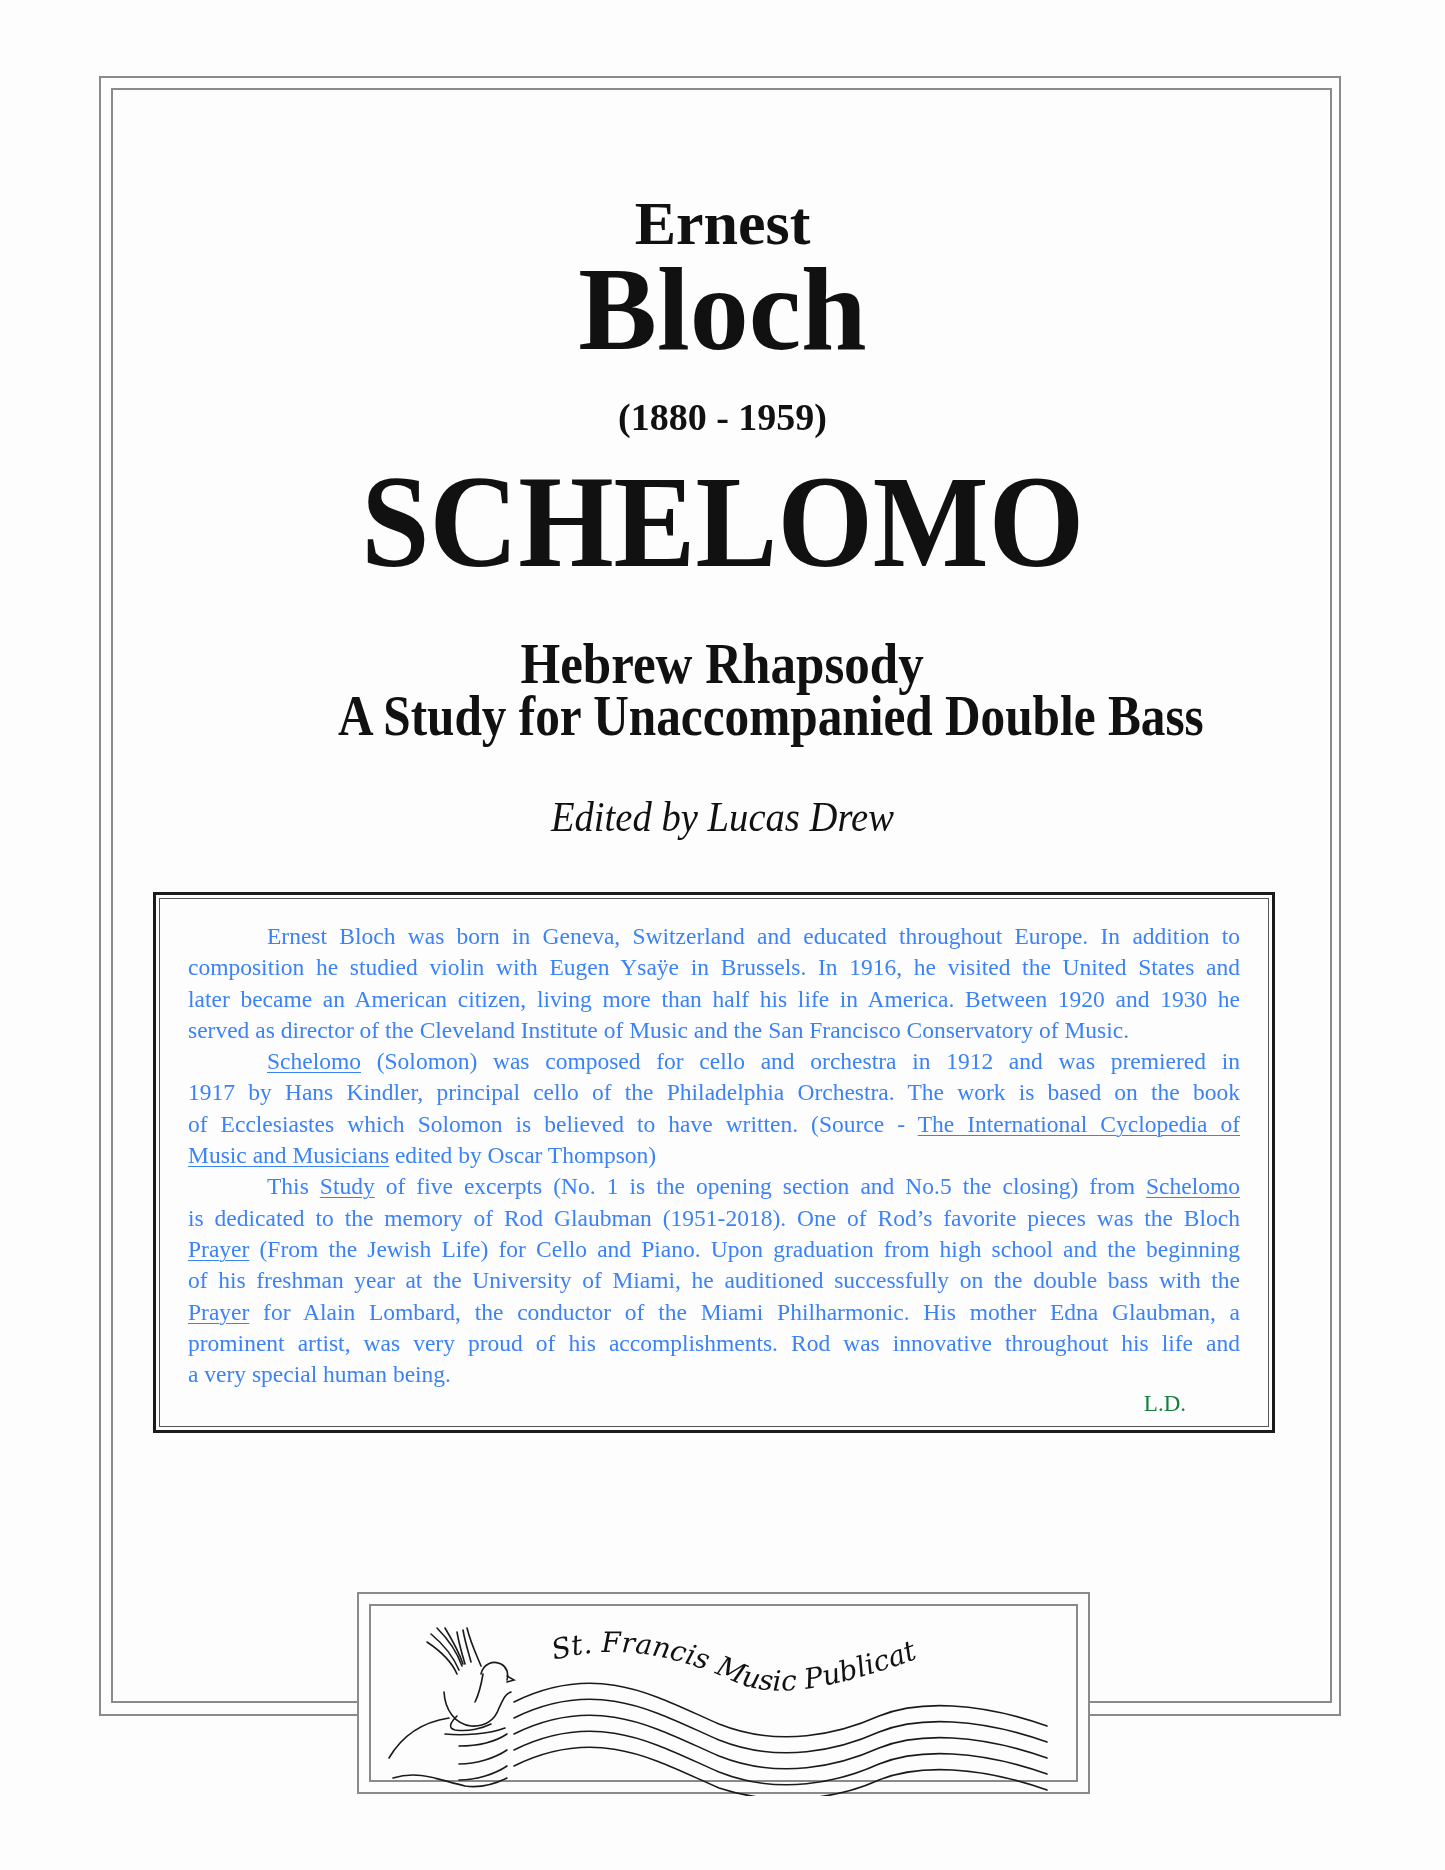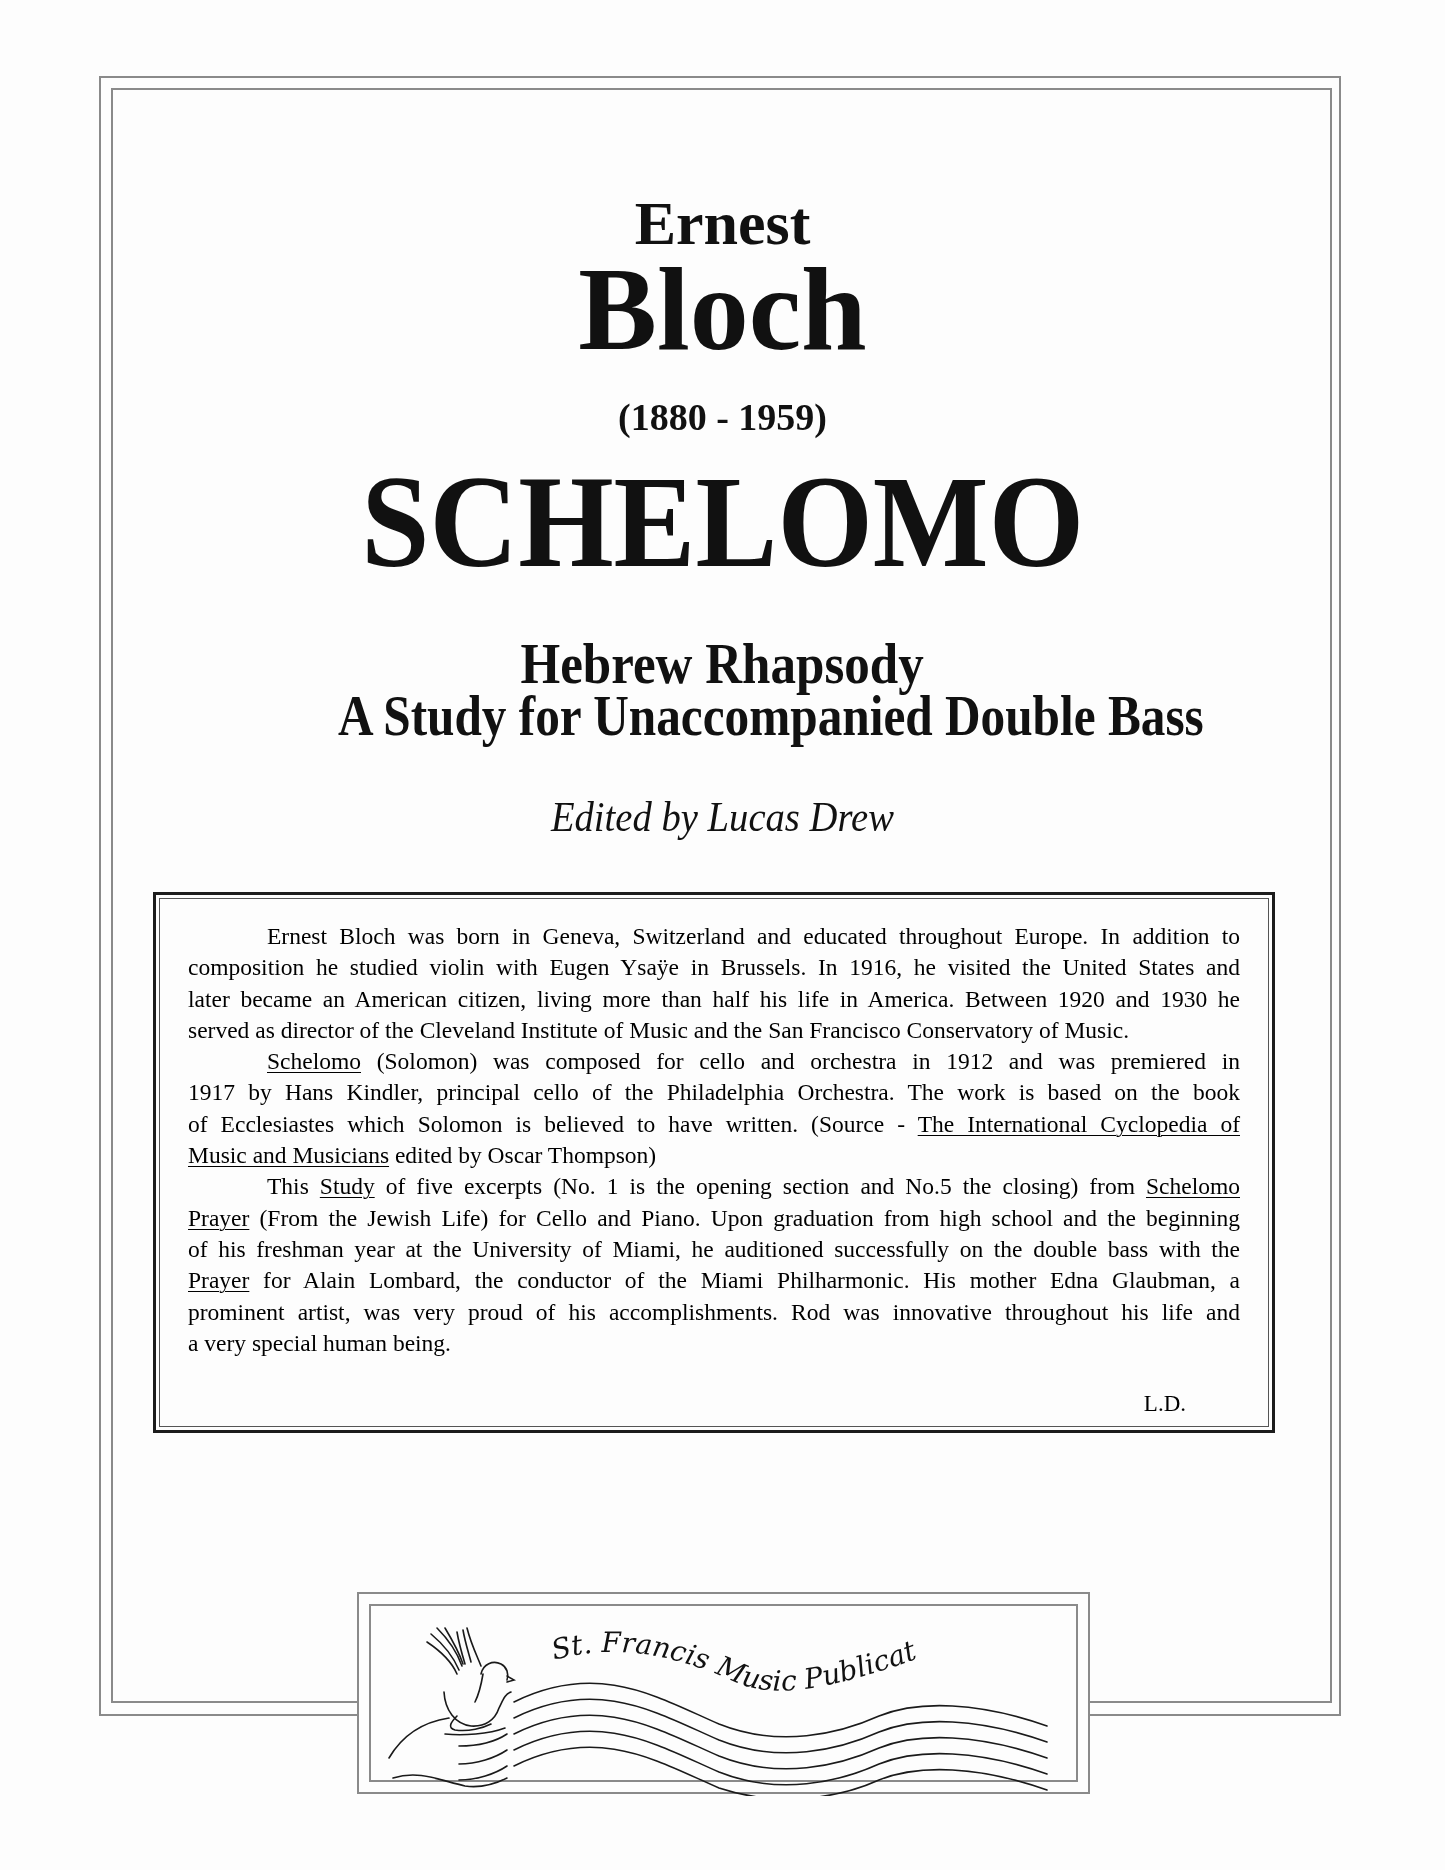--- a/index.html
+++ b/index.html
@@ -14,26 +14,26 @@
   .work-title { top:452px; font-size:132px; line-height:140px; }
   .work-title span { display:inline-block; transform:scaleX(0.93); }
   .subtitle { top:631px; font-size:58px; line-height:66px; }
   .subtitle span, .description span { display:inline-block; transform:scaleX(0.88); }
   .description { top:685px; font-size:56px; line-height:62px;margin-left:48px; }
   .editor { top:792px; font-size:42px; line-height:50px; font-weight:normal;font-style:italic; }
   .editor span { display:inline-block; transform:scaleX(0.92); }
 
   .bio-box { left:153px; top:892px; width:1122px; height:541px; border:3px solid #1c1c1c; box-sizing:border-box; }
   .bio-box-inner { position:absolute; left:3px; top:3px; right:3px; bottom:3px; border:1.5px solid #555; }
-  .bio-text { position:absolute; left:32px; top:26px; width:1052px; font-size:23.5px; line-height:31.3px; color:#000000; }
+  .bio-text { position:absolute; left:32px; top:26px; width:1052px; font-size:23.5px; line-height:31.3px; color:#3b82f6; }
   .bio-line { display:block; height:31.3px; white-space:nowrap; text-align:justify; text-align-last:justify; }
   .bio-line.last { text-align-last:left; }
   .bio-line.indent { padding-left:79px; }
   .bio-line u { text-decoration:underline; text-underline-offset:3px; text-decoration-thickness:1px; }
-  .signature { position:absolute; right:86px; top:496px; font-size:23px; color:#000000; }
+  .signature { position:absolute; right:86px; top:496px; font-size:23px; color:#15803d; }
 
   .logo-outer { left:357px; top:1592px; width:733px; height:202px; border:2px solid #8a8a8a; box-sizing:border-box; background:#fdfdfd; }
   .logo-inner { position:absolute; left:10px; top:10px; right:10px; bottom:10px; border:2px solid #8a8a8a; }
   .logo-svg { position:absolute; left:0; top:0; }
   .publisher-name { font-family:"DejaVu Serif", serif; font-style:italic; font-size:28px; fill:#111; }
 </style>
 </head>
 <body>
 
 <div class="abs frame-outer"></div>
@@ -52,20 +52,21 @@
   <div class="bio-text">
     <span class="bio-line indent">Ernest Bloch was born in Geneva, Switzerland and educated throughout Europe. In addition to</span>
     <span class="bio-line">composition he studied violin with Eugen Ysaÿe in Brussels. In 1916, he visited the United States and</span>
     <span class="bio-line">later became an American citizen, living more than half his life in America. Between 1920 and 1930 he</span>
     <span class="bio-line last">served as director of the Cleveland Institute of Music and the San Francisco Conservatory of Music.</span>
     <span class="bio-line indent"><u>Schelomo</u><span> (Solomon) was composed for cello and orchestra in 1912 and was premiered in</span></span>
     <span class="bio-line">1917 by Hans Kindler, principal cello of the Philadelphia Orchestra. The work is based on the book</span>
     <span class="bio-line"><span>of Ecclesiastes which Solomon is believed to have written. (Source - </span><u>The International Cyclopedia of</u></span>
     <span class="bio-line last"><u>Music and Musicians</u><span> edited by Oscar Thompson)</span></span>
     <span class="bio-line indent"><span>This </span><u>Study</u><span> of five excerpts (No. 1 is the opening section and No.5 the closing) from </span><u>Schelomo</u></span>
+    <span class="bio-line">is dedicated to the memory of Rod Glaubman (1951-2018). One of Rod’s favorite pieces was the Bloch</span>
     <span class="bio-line"><u>Prayer</u><span> (From the Jewish Life) for Cello and Piano. Upon graduation from high school and the beginning</span></span>
     <span class="bio-line">of his freshman year at the University of Miami, he auditioned successfully on the double bass with the</span>
     <span class="bio-line"><u>Prayer</u><span> for Alain Lombard, the conductor of the Miami Philharmonic. His mother Edna Glaubman, a</span></span>
     <span class="bio-line">prominent artist, was very proud of his accomplishments. Rod was innovative throughout his life and</span>
     <span class="bio-line last">a very special human being.</span>
   </div>
   <div class="signature">L.D.</div>
 </div>
 
 <div class="abs logo-outer">

